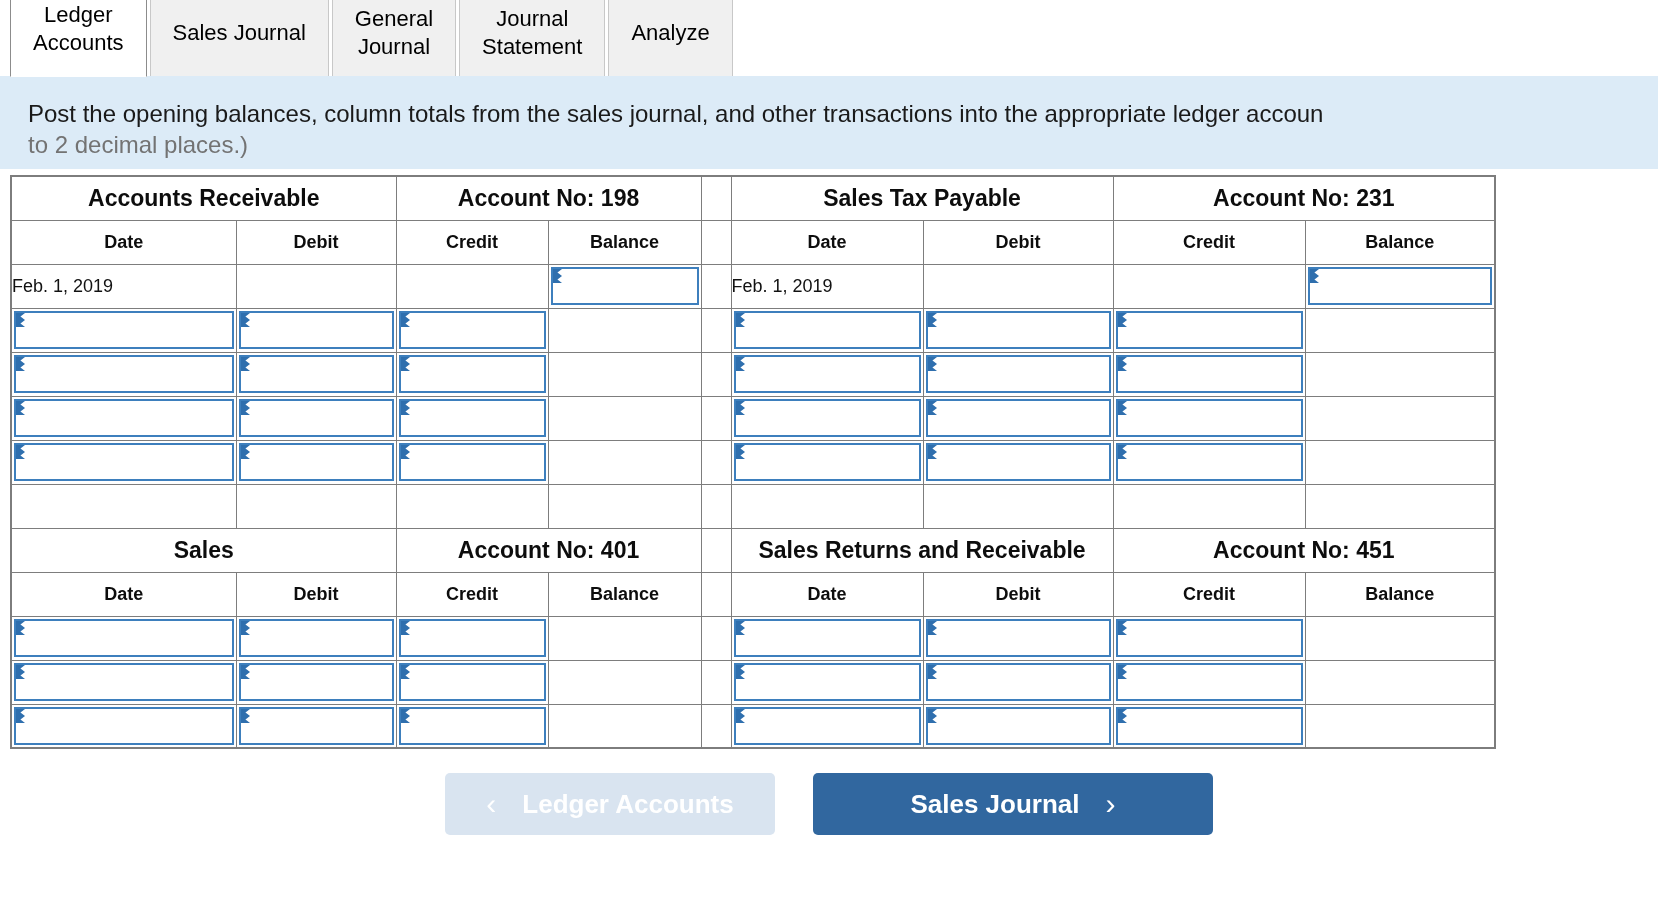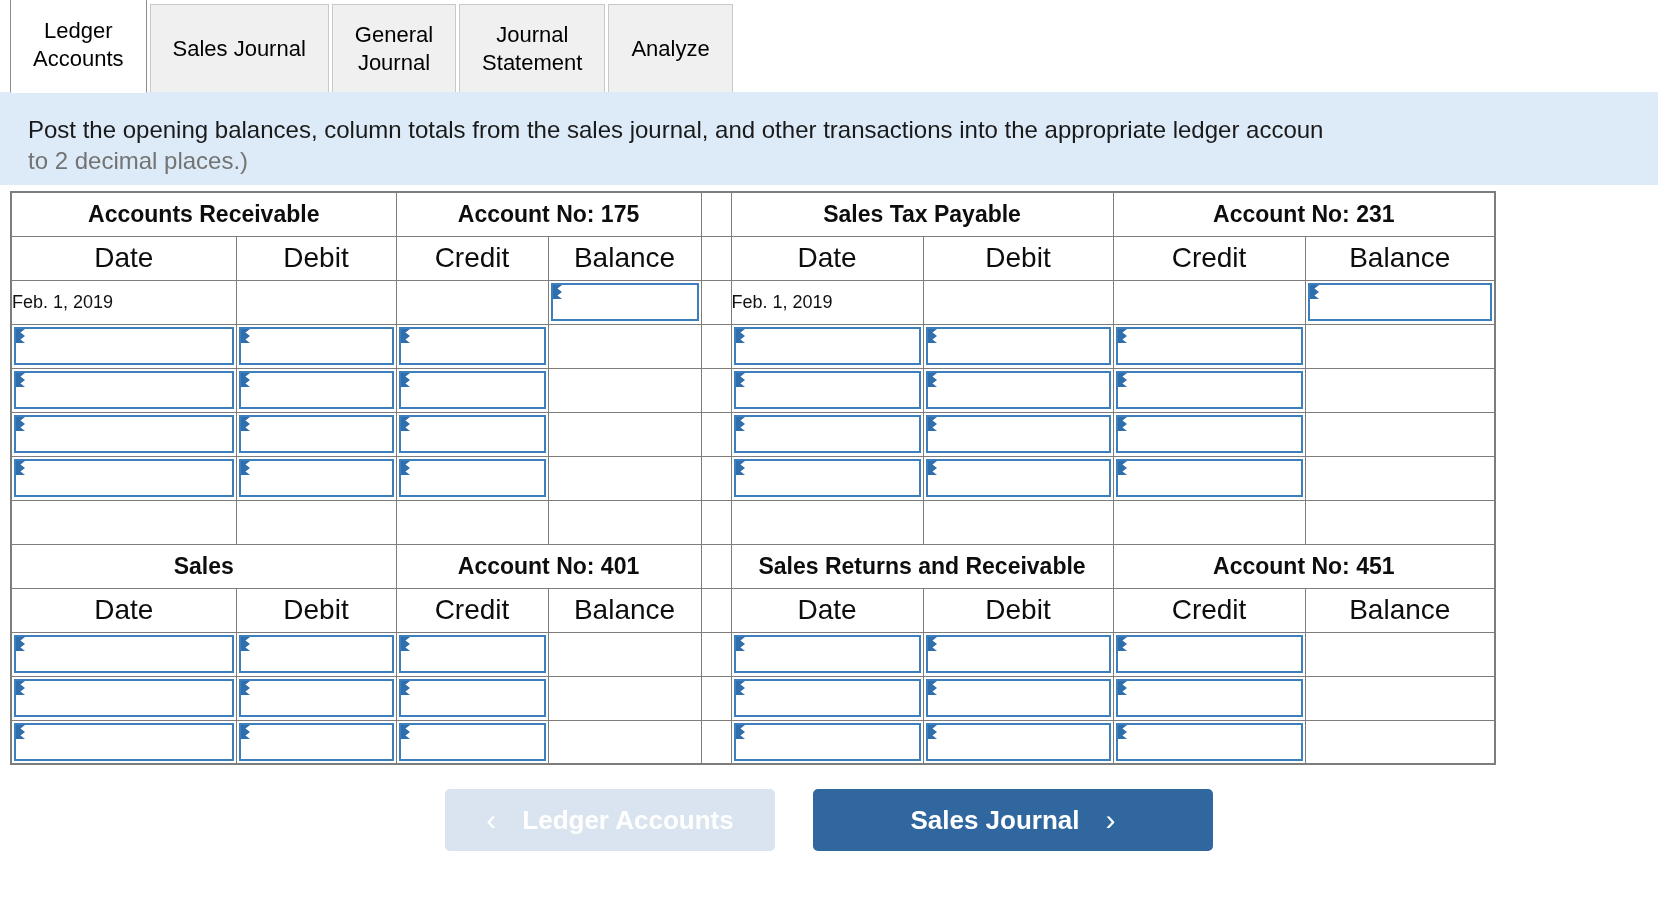--- a/index.html
+++ b/index.html
@@ -9,21 +9,21 @@
     width: 1658px;
     height: 924px;
     overflow: hidden;
     background: #ffffff;
     font-family: "Liberation Sans", sans-serif;
   }
 
   
   #tabbar {
     position: relative;
-    height: 92px;
+    height: 76px;
     padding-left: 10px;
     display: flex;
     align-items: flex-end;
     background: #ffffff;
   }
   .tab {
     height: 88px;
     min-width: 110px;
     margin-right: 3px;
     padding: 0 22px;
@@ -99,22 +99,22 @@
     background: #7dacdd;
     text-align: center;
     font-size: 23px;
     font-weight: bold;
     color: #0d0d0d;
     height: 46px;
   }
   td.col-head {
     background: #7dacdd;
     text-align: center;
-    font-size: 28px;
-    font-weight: normal;
+    font-size: 18px;
+    font-weight: bold;
     color: #0d0d0d;
     height: 46px;
   }
   td.gap-cell { background: #ffffff; border-left: 1px solid #7d7d7d; border-right: 1px solid #7d7d7d; }
   td.gap-head { background: #ffffff; }
 
   td.static-date {
     font-size: 18px;
     color: #111111;
     padding-left: 9px;
@@ -227,21 +227,21 @@
       <col class="c-gap">
       <col class="c-date2">
         <col class="c-deb2">
         <col class="c-cre2">
         <col class="c-bal2">
     </colgroup>
     <tbody>
 
       <tr>
         <td class="acct-head" colspan="2">Accounts Receivable</td>
-        <td class="acct-head" colspan="2">Account No: 175</td>
+        <td class="acct-head" colspan="2">Account No: 198</td>
         <td class="gap-head"></td>
         <td class="acct-head" colspan="2">Sales Tax Payable</td>
         <td class="acct-head" colspan="2">Account No: 231</td>
       </tr>
 
       <tr>
         <td class="col-head">Date</td>
         <td class="col-head">Debit</td>
         <td class="col-head">Credit</td>
         <td class="col-head">Balance</td>

